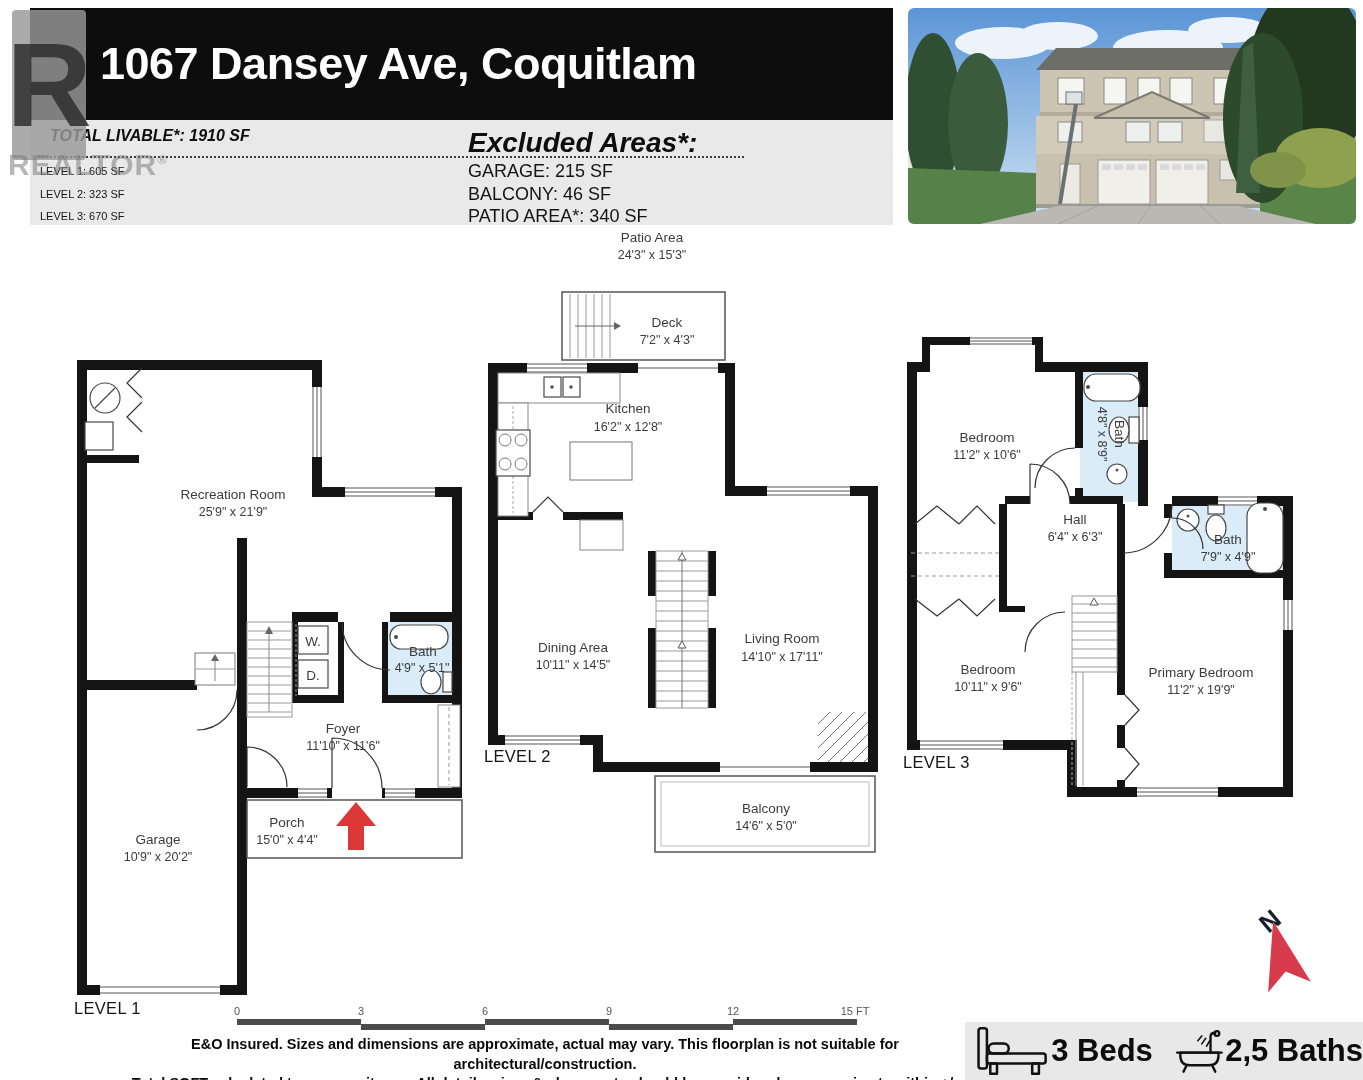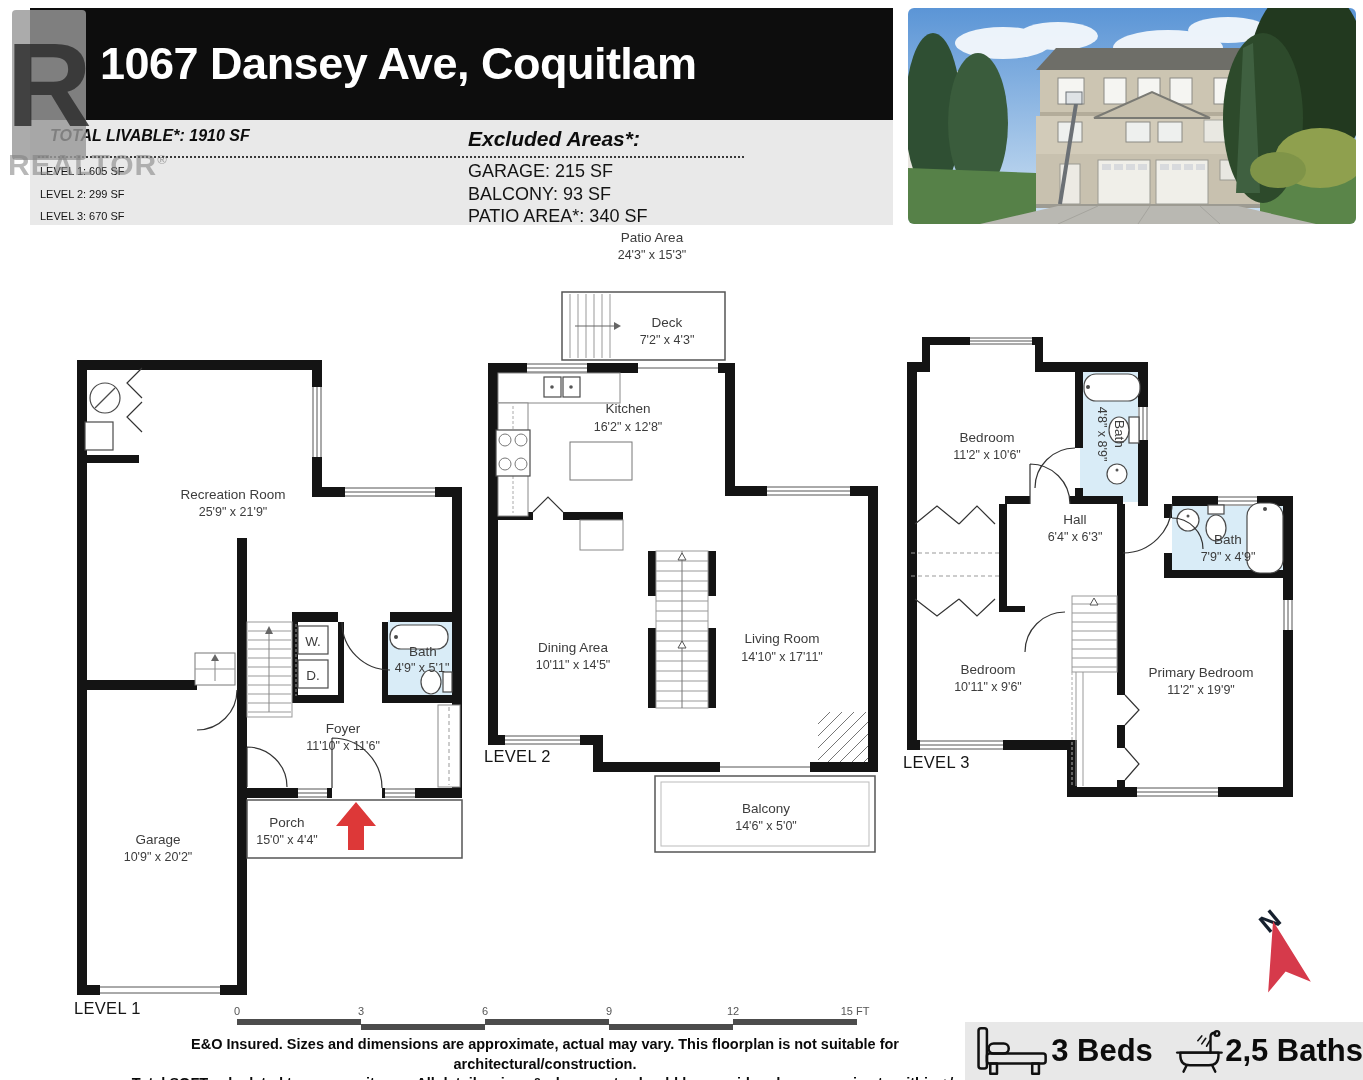--- a/index.html
+++ b/index.html
@@ -4,21 +4,21 @@
 <style>
   html,body{margin:0;padding:0;background:#fff;}
   .page{position:relative;width:1363px;height:1080px;background:#ffffff;overflow:hidden;
         font-family:"Liberation Sans", sans-serif;}
   
   .black-bar{position:absolute;left:30px;top:8px;width:863px;height:112px;background:#0d0d0d;}
   .title{position:absolute;left:70px;top:0;height:116px;line-height:112px;color:#fff;
          font-size:45px;font-weight:800;letter-spacing:-0.5px;white-space:nowrap;}
   .gray-bar{position:absolute;left:30px;top:120px;width:863px;height:105px;background:#e9e9e9;}
   .total{position:absolute;left:20px;top:7px;font-size:16px;font-weight:700;font-style:italic;color:#0d0d0d;}
-  .excl-title{position:absolute;left:438px;top:7px;font-size:21px;font-weight:700;font-style:italic;color:#0d0d0d;}
+  .excl-title{position:absolute;left:438px;top:7px;font-size:28px;font-weight:700;font-style:italic;color:#0d0d0d;}
   .dotline{position:absolute;left:8px;top:36px;width:706px;border-top:2px dotted #3a3a3a;}
   .lv-list{position:absolute;left:10px;top:40px;font-size:11px;color:#141414;line-height:22.5px;}
   .ex-list{position:absolute;left:438px;top:40px;font-size:18px;color:#141414;line-height:22.5px;}
   
   .wm-logo{position:absolute;left:12px;top:10px;width:74px;height:150px;background:rgba(152,152,152,.82);
            border-radius:4px;display:flex;align-items:center;justify-content:center;z-index:5;}
   .wm-logo span{font-size:118px;font-weight:800;color:rgba(46,46,46,.85);line-height:1;}
   .wm-text{position:absolute;left:8px;top:148px;font-size:30px;font-weight:700;letter-spacing:1px;
            color:rgba(125,125,125,.55);z-index:6;}
   .wm-text sup{font-size:13px;}
@@ -52,26 +52,26 @@
 
   <div class="black-bar">
     <div class="title">1067 Dansey Ave, Coquitlam</div>
   </div>
   <div class="gray-bar">
     <div class="total">TOTAL LIVABLE*: 1910 SF</div>
     <div class="excl-title">Excluded Areas*:</div>
     <div class="dotline"></div>
     <div class="lv-list">
       <div>LEVEL 1: 605 SF</div>
-      <div>LEVEL 2: 299 SF</div>
+      <div>LEVEL 2: 323 SF</div>
       <div>LEVEL 3: 670 SF</div>
     </div>
     <div class="ex-list">
       <div>GARAGE: 215 SF</div>
-      <div>BALCONY: 93 SF</div>
+      <div>BALCONY: 46 SF</div>
       <div>PATIO AREA*: 340 SF</div>
     </div>
   </div>
 
   <div class="wm-logo">
     <span>R</span>
   </div>
   <div class="wm-text">
     <span>REALTOR</span><sup>®</sup>
   </div>

